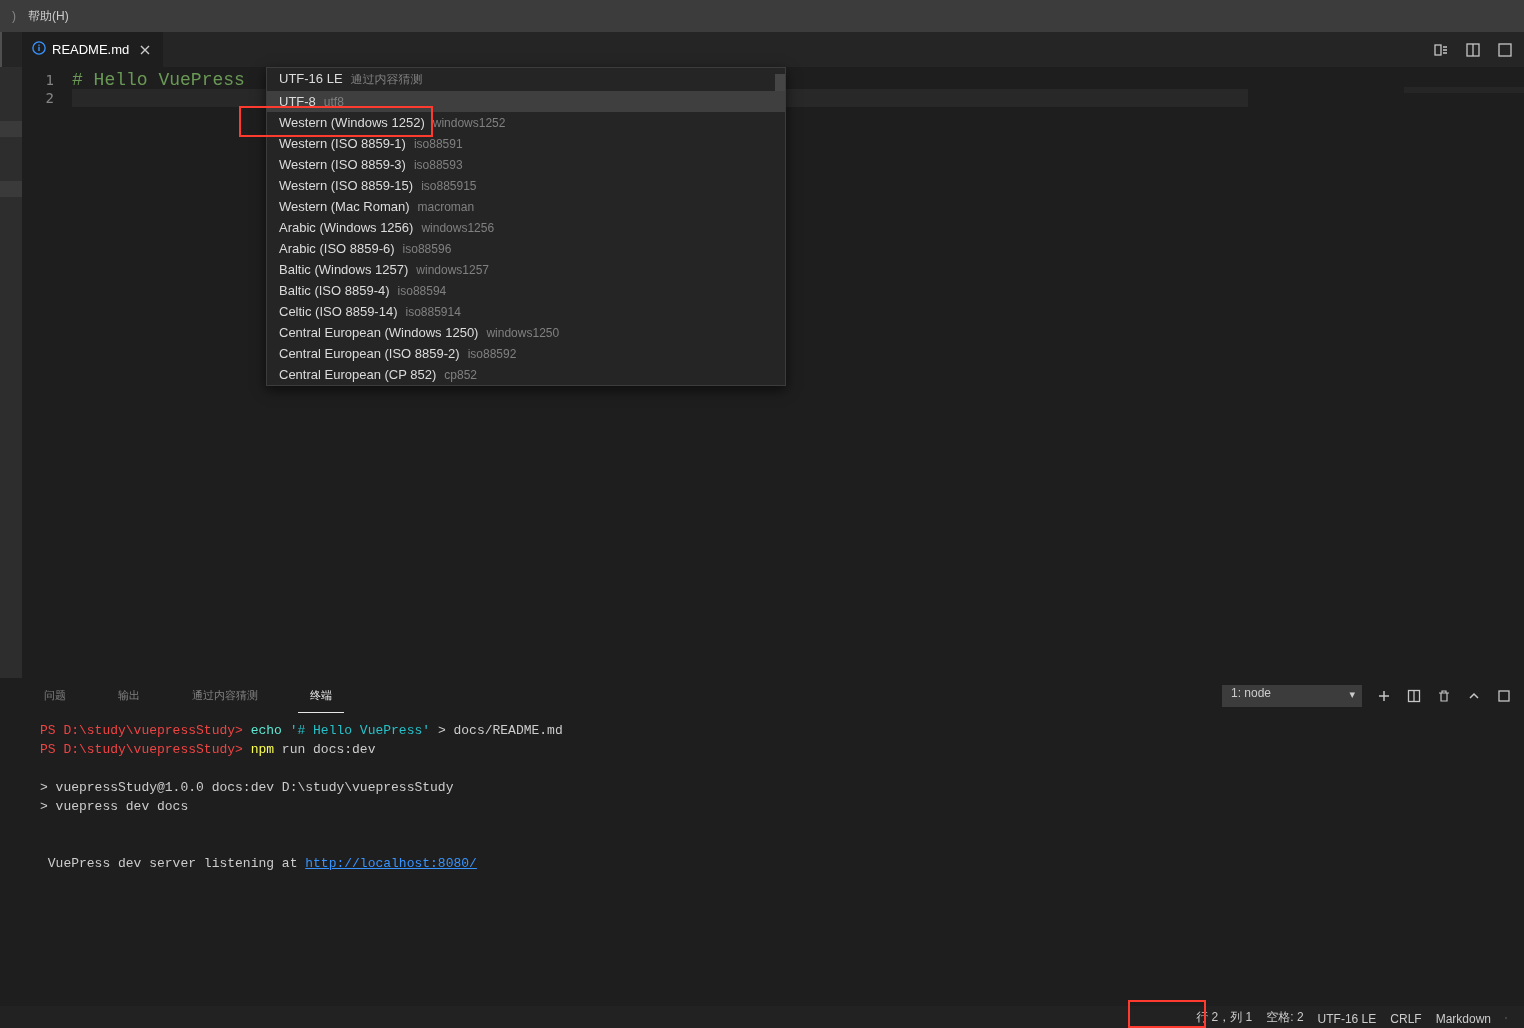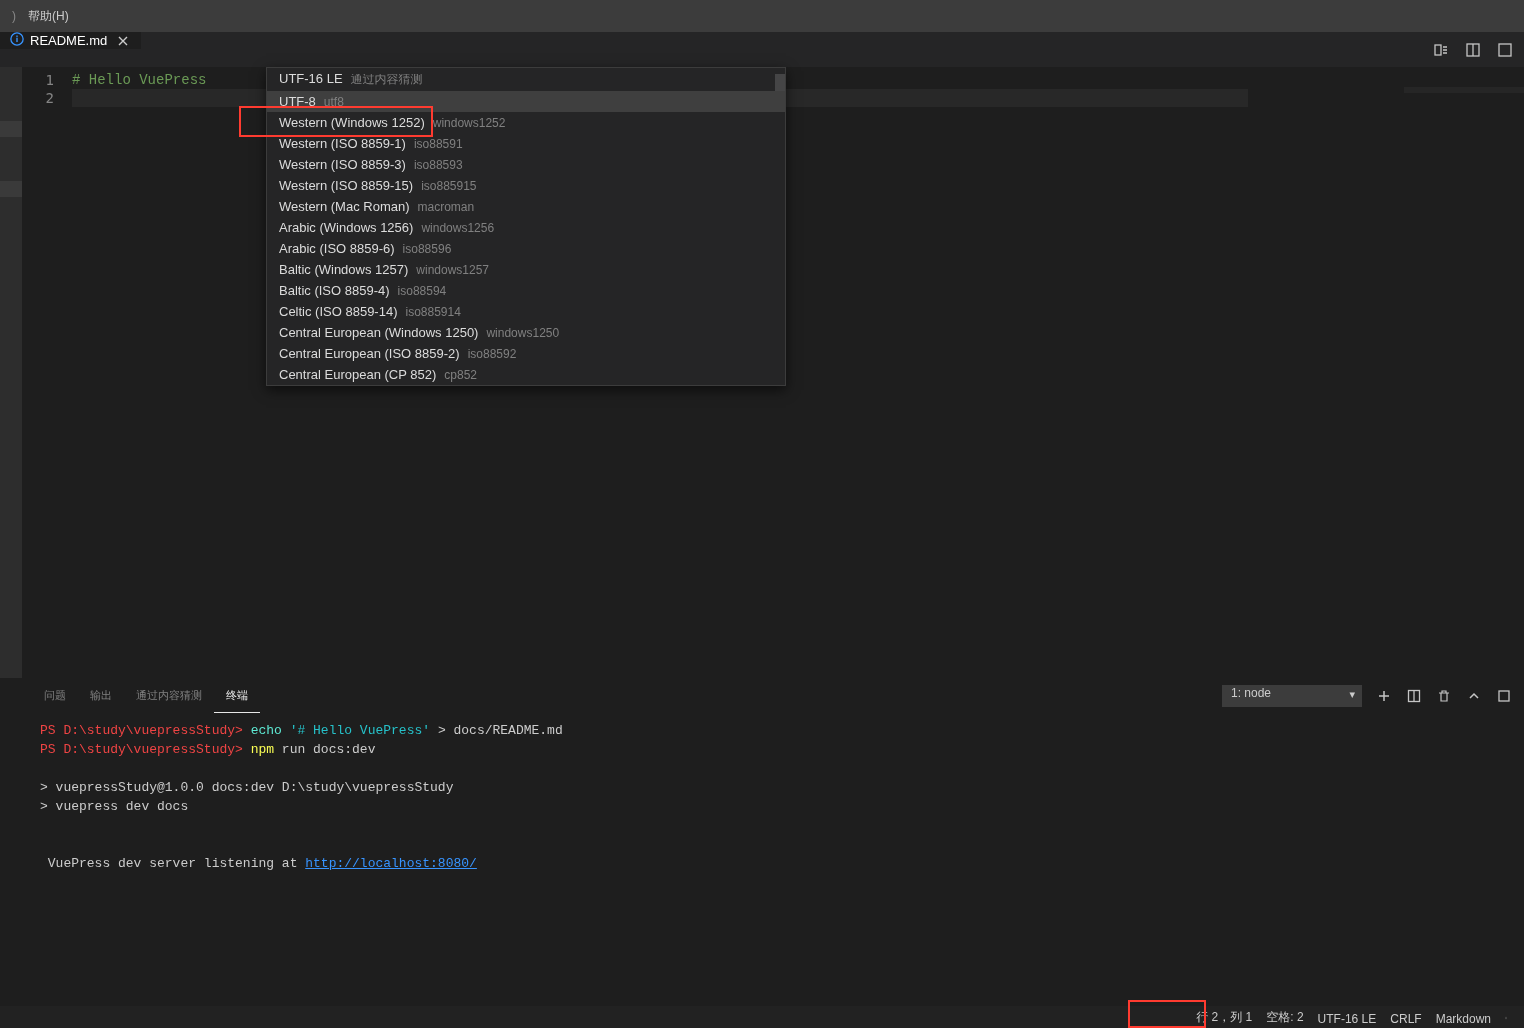--- a/index.html
+++ b/index.html
@@ -3,57 +3,57 @@
 <meta charset="utf-8">
 <style>
   * { margin: 0; padding: 0; box-sizing: border-box; }
   html, body { width: 1524px; height: 1028px; overflow: hidden; font-family: "Segoe UI", "Microsoft YaHei", sans-serif; background: #1e1e1e; color: #cccccc; font-size: 13px; }
 
   .titlebar { height: 32px; background: #3c3c3c; display: flex; align-items: center; }
   .menubar { display: flex; height: 22px; margin-left: 6px; align-items: center; }
   .menubar .item { padding: 0 6px; color: #cccccc; cursor: default; font-size: 12px; }
 
   .tabbar { height: 35px; background: #252526; display: flex; align-items: stretch; justify-content: space-between; }
-  .tab-group-left { display: flex; flex-direction: column; }
+  .tab-group-left { display: flex; }
   .tab-group-right { display: flex; align-items: center; gap: 10px; padding-right: 8px; }
   .left-strip { width: 22px; background: #252526; border-left: 2px solid #4f4f4f; }
   .tab { display: flex; align-items: center; padding: 0 10px; background: #1e1e1e; color: #ffffff; }
   .tab .info-icon svg { fill: #3794ff; }
   .tab .label { margin-left: 6px; font-size: 13px; color: #ffffff; }
   .tab .close { margin-left: 8px; width: 16px; height: 16px; display: flex; align-items: center; justify-content: center; color: #cccccc; }
   .tab .close svg { stroke: #cccccc; }
   .right-icon { width: 22px; height: 22px; display: flex; align-items: center; justify-content: center; }
   .right-icon svg { stroke: #c5c5c5; fill: none; }
 
   .editor { position: relative; height: 611px; background: #1e1e1e; display: flex; }
   .side-strip { width: 22px; background: #2d2d2d; }
   .side-marker { position: absolute; left: 0; width: 22px; background: #3a3a3a; }
   .side-marker.m1 { top: 54px; height: 16px; }
   .side-marker.m2 { top: 114px; height: 16px; }
   .gutter { width: 50px; text-align: right; padding-right: 18px; padding-top: 4px; color: #858585; font-family: Consolas, monospace; font-size: 14px; line-height: 18px; }
-  .code { flex: 1; padding-top: 4px; font-family: Consolas, "Courier New", monospace; font-size: 14px; line-height: 18px; position: relative; }
+  .code { flex: 1; padding-top: 4px; font-family: Consolas, "Courier New", monospace; font-size: 18px; line-height: 18px; position: relative; }
   .code-line .hash { color: #6a9955; }
   .code-line .text { color: #6a9955; }
   .code-line.active { background: #282828; width: calc(100% - 276px); }
   .minimap { position: absolute; right: 0; top: 0; width: 120px; height: 100%; }
   .minimap .hl { position: absolute; top: 20px; left: 0; right: 0; height: 6px; background: rgba(255,255,255,0.04); }
 
   .palette { position: absolute; top: 0; left: 266px; width: 520px; background: #252526; border: 1px solid #3c3c3c; box-shadow: 0 4px 12px rgba(0,0,0,0.6); }
   .palette-input { margin: 6px; height: 26px; background: #3c3c3c; border: 1px solid #3c3c3c; color: #a0a0a0; padding: 0 8px; font-size: 13px; display: flex; align-items: center; }
   .palette-list { max-height: 360px; overflow: hidden; position: relative; }
   .palette-scroll { position: absolute; right: 0; top: 0; width: 10px; height: 44px; background: rgba(255,255,255,0.15); }
   .palette-item { padding: 3px 12px; display: flex; align-items: baseline; gap: 8px; cursor: default; position: relative; }
   .palette-item.partial::after { content: ""; position: absolute; left: 0; top: 0; right: 0; height: 6px; background: #252526; }
   .palette-item .name { color: #dcdcdc; font-size: 13px; }
   .palette-item .alias { color: #808080; font-size: 12px; }
   .palette-item.selected { background: #3f3f3f; }
   .red-box-1 { position: absolute; top: 38px; left: -28px; width: 194px; height: 31px; border: 2px solid #ff3b30; pointer-events: none; }
 
   .panel { height: 350px; background: #1e1e1e; border-top: 1px solid #1e1e1e; display: flex; flex-direction: column; }
-  .panel-tabs { height: 34px; display: flex; padding-left: 32px; }
+  .panel-tabs { height: 34px; display: flex; padding-left: 32px; gap: 28px; }
   .panel-tab { padding: 0 12px; height: 100%; display: flex; align-items: center; font-size: 11px; color: #808080; border-bottom: 1px solid transparent; }
   .panel-tab.active { color: #e7e7e7; border-bottom: 1px solid #e7e7e7; }
   .panel-actions { margin-left: auto; display: flex; align-items: center; gap: 14px; padding-right: 12px; }
   .panel-select { background: #3c3c3c; color: #cccccc; border: 1px solid #3c3c3c; height: 22px; width: 140px; padding: 0 20px 0 8px; font-size: 12px; position: relative; }
   .panel-select::after { content: "▾"; position: absolute; right: 6px; top: 2px; color: #cccccc; font-size: 11px; }
   .panel-icon { width: 16px; height: 16px; display: flex; align-items: center; justify-content: center; }
   .panel-icon svg { stroke: #c5c5c5; fill: none; }
   .terminal { flex: 1; padding: 8px 12px 8px 40px; font-family: Consolas, "Courier New", monospace; font-size: 13px; line-height: 19px; color: #cccccc; overflow: hidden; white-space: pre; }
   .terminal .prompt { color: #ef4444; }
   .terminal .cmd1 { color: #5eead4; }

